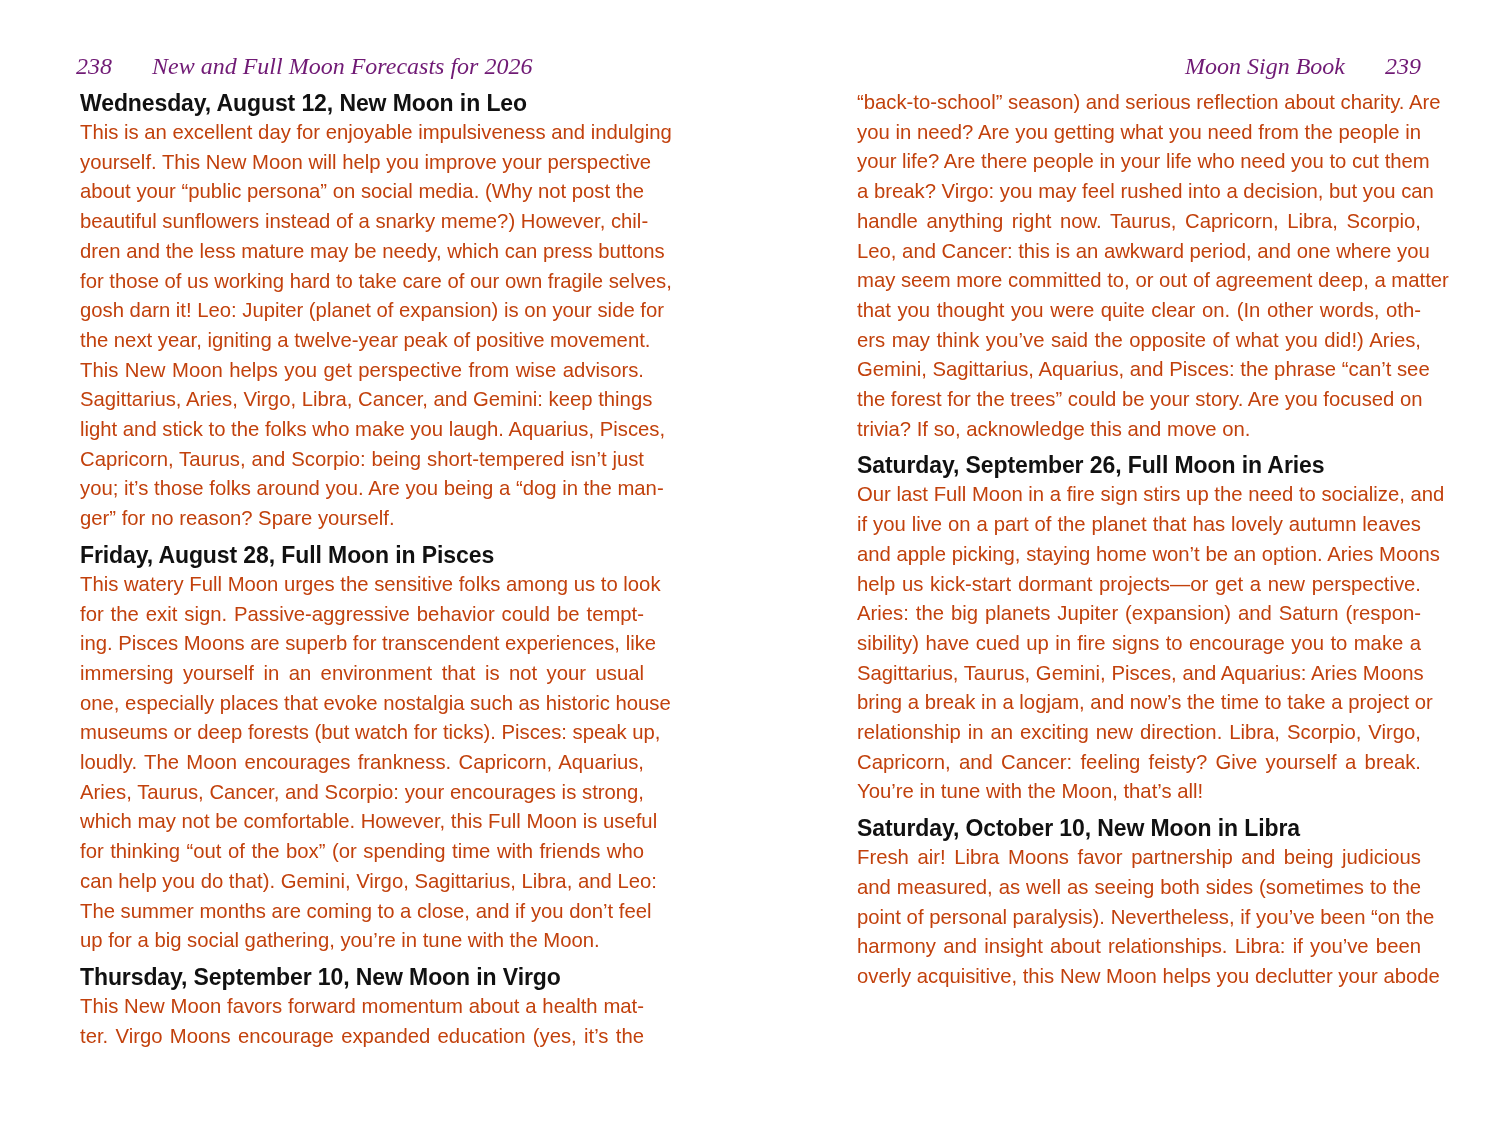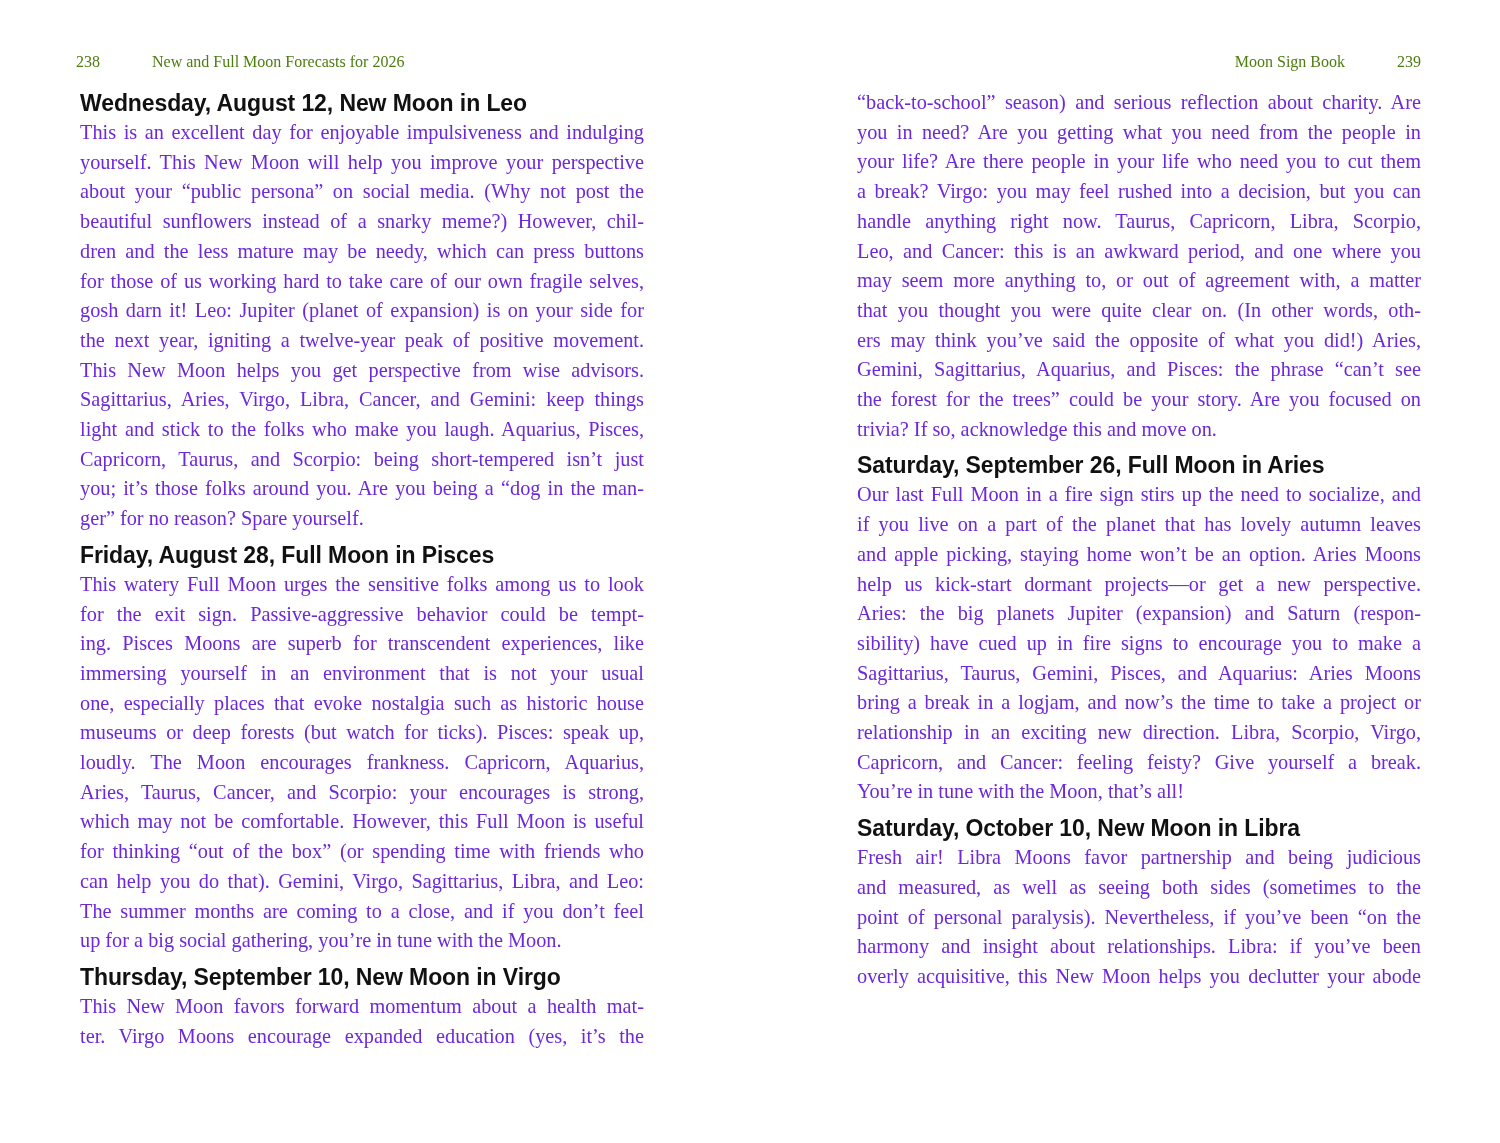--- a/index.html
+++ b/index.html
@@ -3,35 +3,35 @@
 <meta charset="utf-8">
 <style>
   html, body { margin: 0; padding: 0; background: #ffffff; }
   body { width: 1500px; height: 1143px; position: relative; overflow: hidden; }
   .page { position: absolute; top: 0; width: 564px; }
   .page.left { left: 80px; }
   .page.right { left: 857px; }
   .running-head {
     position: absolute; top: 53px; left: 0; right: 0; height: 24px;
     font-family: "Liberation Serif", "DejaVu Serif", serif;
-    font-size: 16px; color: #4d7c0f;
+    font-style: italic; font-size: 24px; color: #701a75;
   }
   .left .folio { position: absolute; left: -4px; top: 0; }
   .left .rh-title { position: absolute; left: 72px; top: 0; }
   .right .folio { position: absolute; right: 0; top: 0; text-align: right; }
   .right .rh-title { position: absolute; right: 76px; top: 0; }
   .content { position: absolute; top: 88px; left: 0; width: 564px; }
   .entry-heading {
     font-family: "Liberation Sans", "DejaVu Sans", sans-serif;
     font-weight: bold; font-size: 23px; color: #111111;
     margin: 6px 0 0 0; line-height: 30px; letter-spacing: -0.1px;
   }
   .para {
-    font-family: Liberation Serif, serif;
-    font-size: 20.3px; line-height: 29.7px; color: #6d28d9;
+    font-family: Liberation Sans, sans-serif;
+    font-size: 20.3px; line-height: 29.7px; color: #c2410c;
     text-align: justify; margin: 0; hyphens: manual;
   }
   .para .ln { display: block; text-align: justify; text-align-last: justify; white-space: nowrap; }
   .para .ln.last { text-align-last: left; }
   .left .content .entry-heading:first-child { margin-top: 0; }
   .right .content .para:first-child { margin-top: 0; }
 </style>
 </head>
 <body>
 
@@ -90,21 +90,21 @@
     <span class="folio">239</span>
   </div>
   <div class="content">
     <p class="para">
       <span class="ln">“back-to-school” season) and serious reflection about charity. Are</span>
       <span class="ln">you in need? Are you getting what you need from the people in</span>
       <span class="ln">your life? Are there people in your life who need you to cut them</span>
       <span class="ln">a break? Virgo: you may feel rushed into a decision, but you can</span>
       <span class="ln">handle anything right now. Taurus, Capricorn, Libra, Scorpio,</span>
       <span class="ln">Leo, and Cancer: this is an awkward period, and one where you</span>
-      <span class="ln">may seem more anything to, or out of agreement with, a matter</span>
+      <span class="ln">may seem more committed to, or out of agreement deep, a matter</span>
       <span class="ln">that you thought you were quite clear on. (In other words, oth-</span>
       <span class="ln">ers may think you’ve said the opposite of what you did!) Aries,</span>
       <span class="ln">Gemini, Sagittarius, Aquarius, and Pisces: the phrase “can’t see</span>
       <span class="ln">the forest for the trees” could be your story. Are you focused on</span>
       <span class="ln last">trivia? If so, acknowledge this and move on.</span>
     </p>
 
     <h3 class="entry-heading">Saturday, September 26, Full Moon in Aries</h3>
     <p class="para">
       <span class="ln">Our last Full Moon in a fire sign stirs up the need to socialize, and</span>

